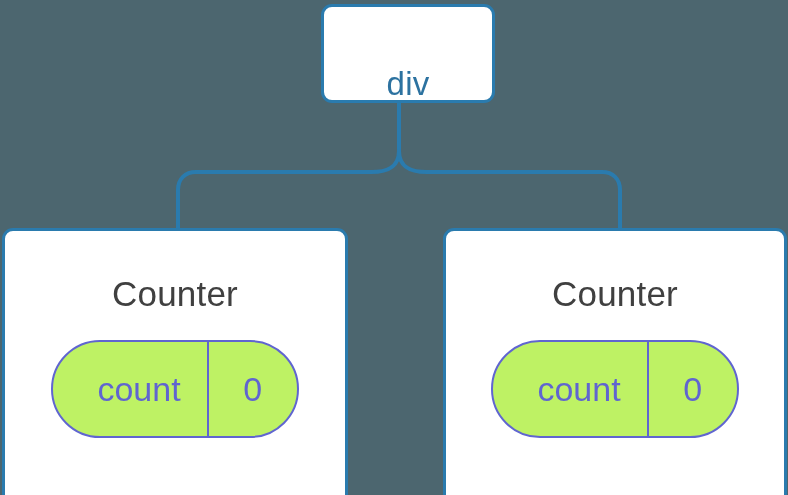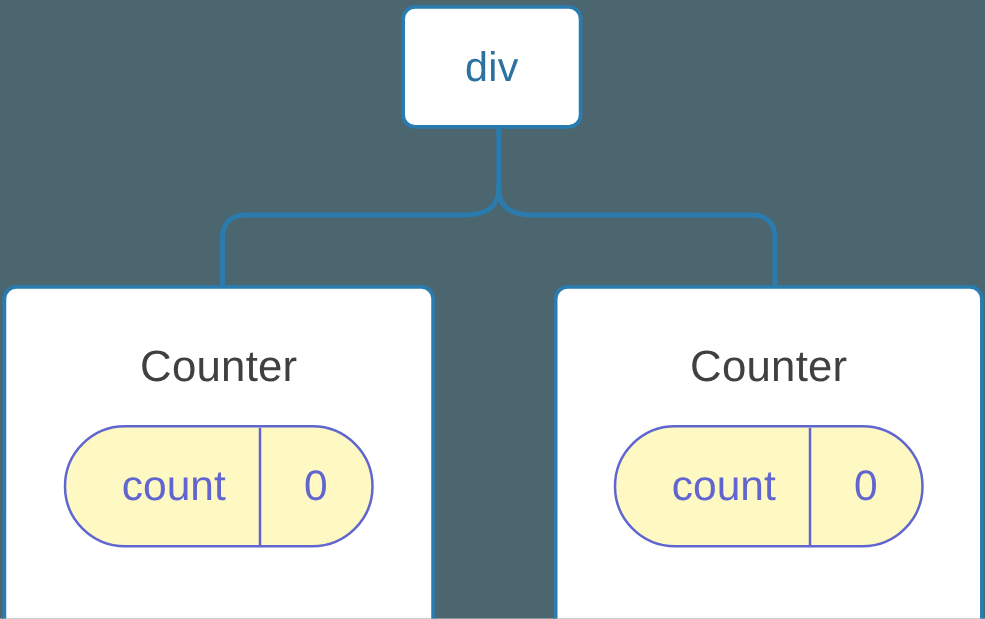--- a/index.html
+++ b/index.html
@@ -38,24 +38,24 @@
     border: 3px solid #2a7bae;
     border-radius: 11px;
     box-sizing: border-box;
     z-index: 2;
   }
 
   
   #node-div {
     left: 321px;
     top: 4px;
-    width: 145px;
+    width: 174px;
     height: 99px;
     display: flex;
-    align-items: center;
+    align-items: flex-end;
     justify-content: center;
   }
   #node-div .node-title {
     font-size: 33px;
     color: #2c72a0;
     line-height: 1;
     letter-spacing: 0.2px;
   }
 
   
@@ -80,21 +80,21 @@
 
   
   .state-pill {
     margin-top: 29px;
     display: flex;
     align-items: stretch;
     height: 98px;
     border: 2px solid #6065d0;
     border-radius: 49px;
     box-sizing: border-box;
-    background: #fef9c3;
+    background: #bef264;
     overflow: hidden;
   }
   .state-key,
   .state-value {
     display: flex;
     align-items: center;
     justify-content: center;
     color: #6065d0;
     font-size: 34px;
     line-height: 1;

